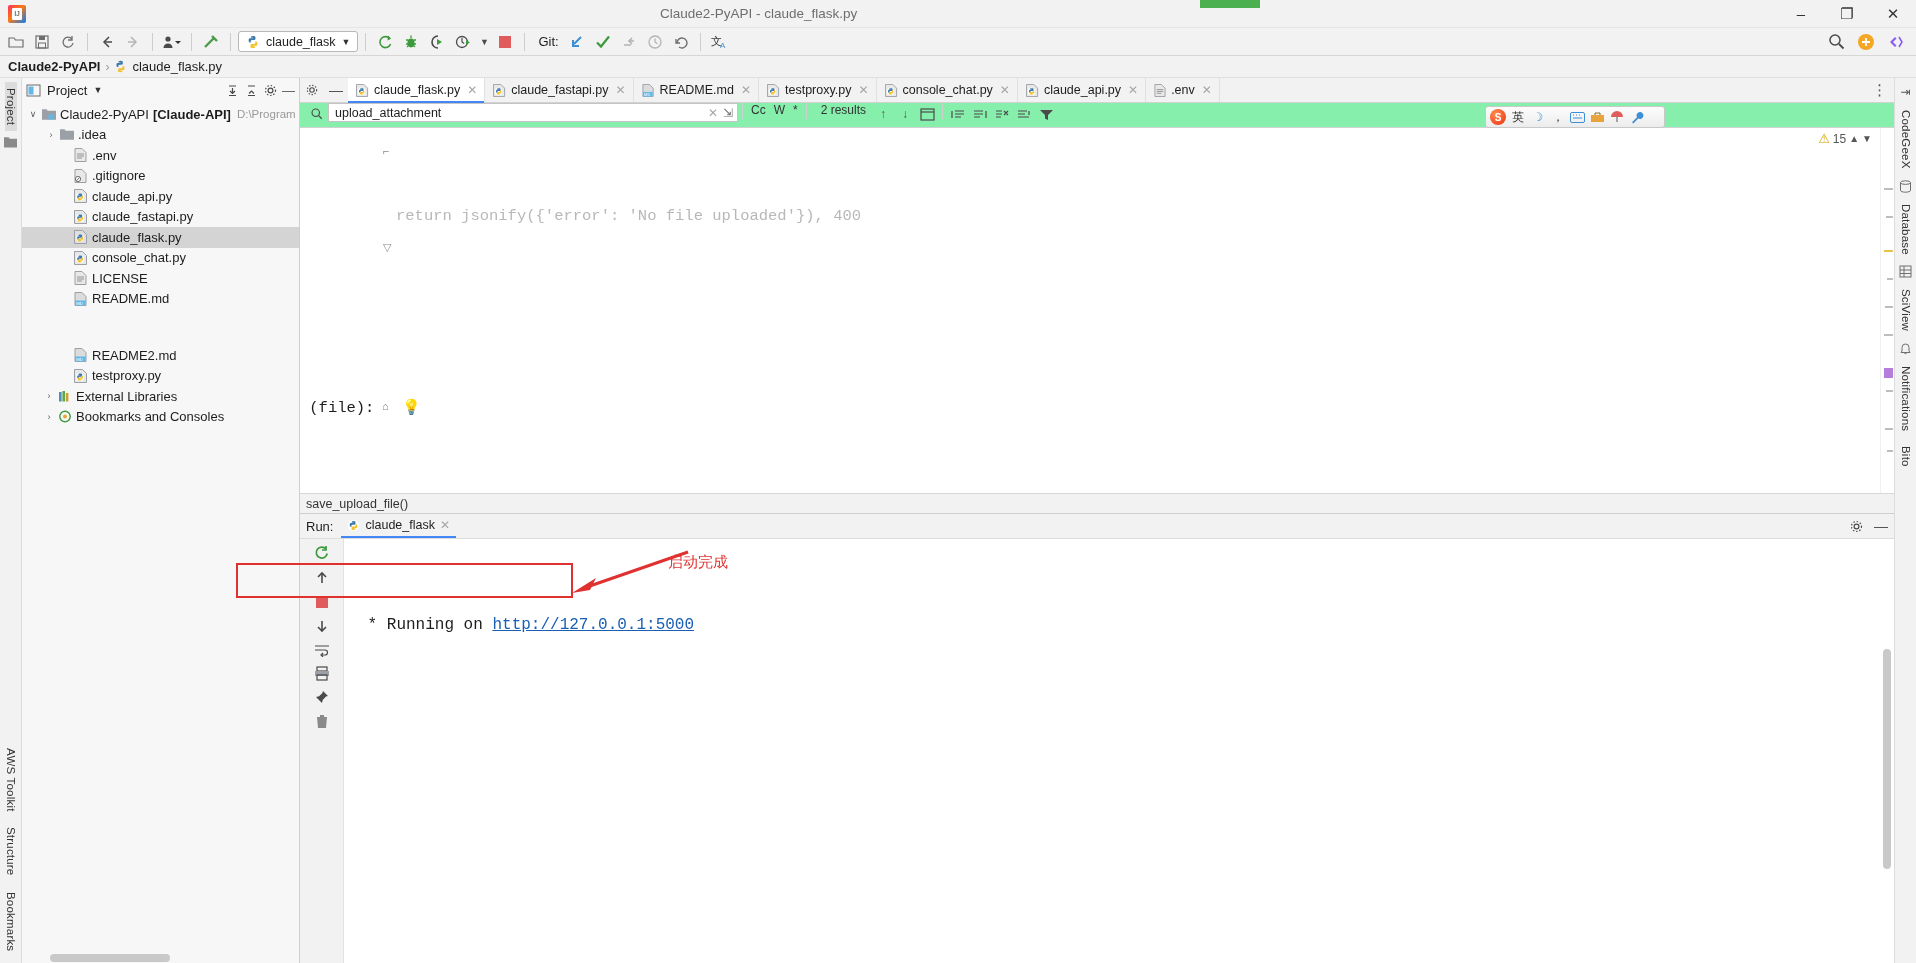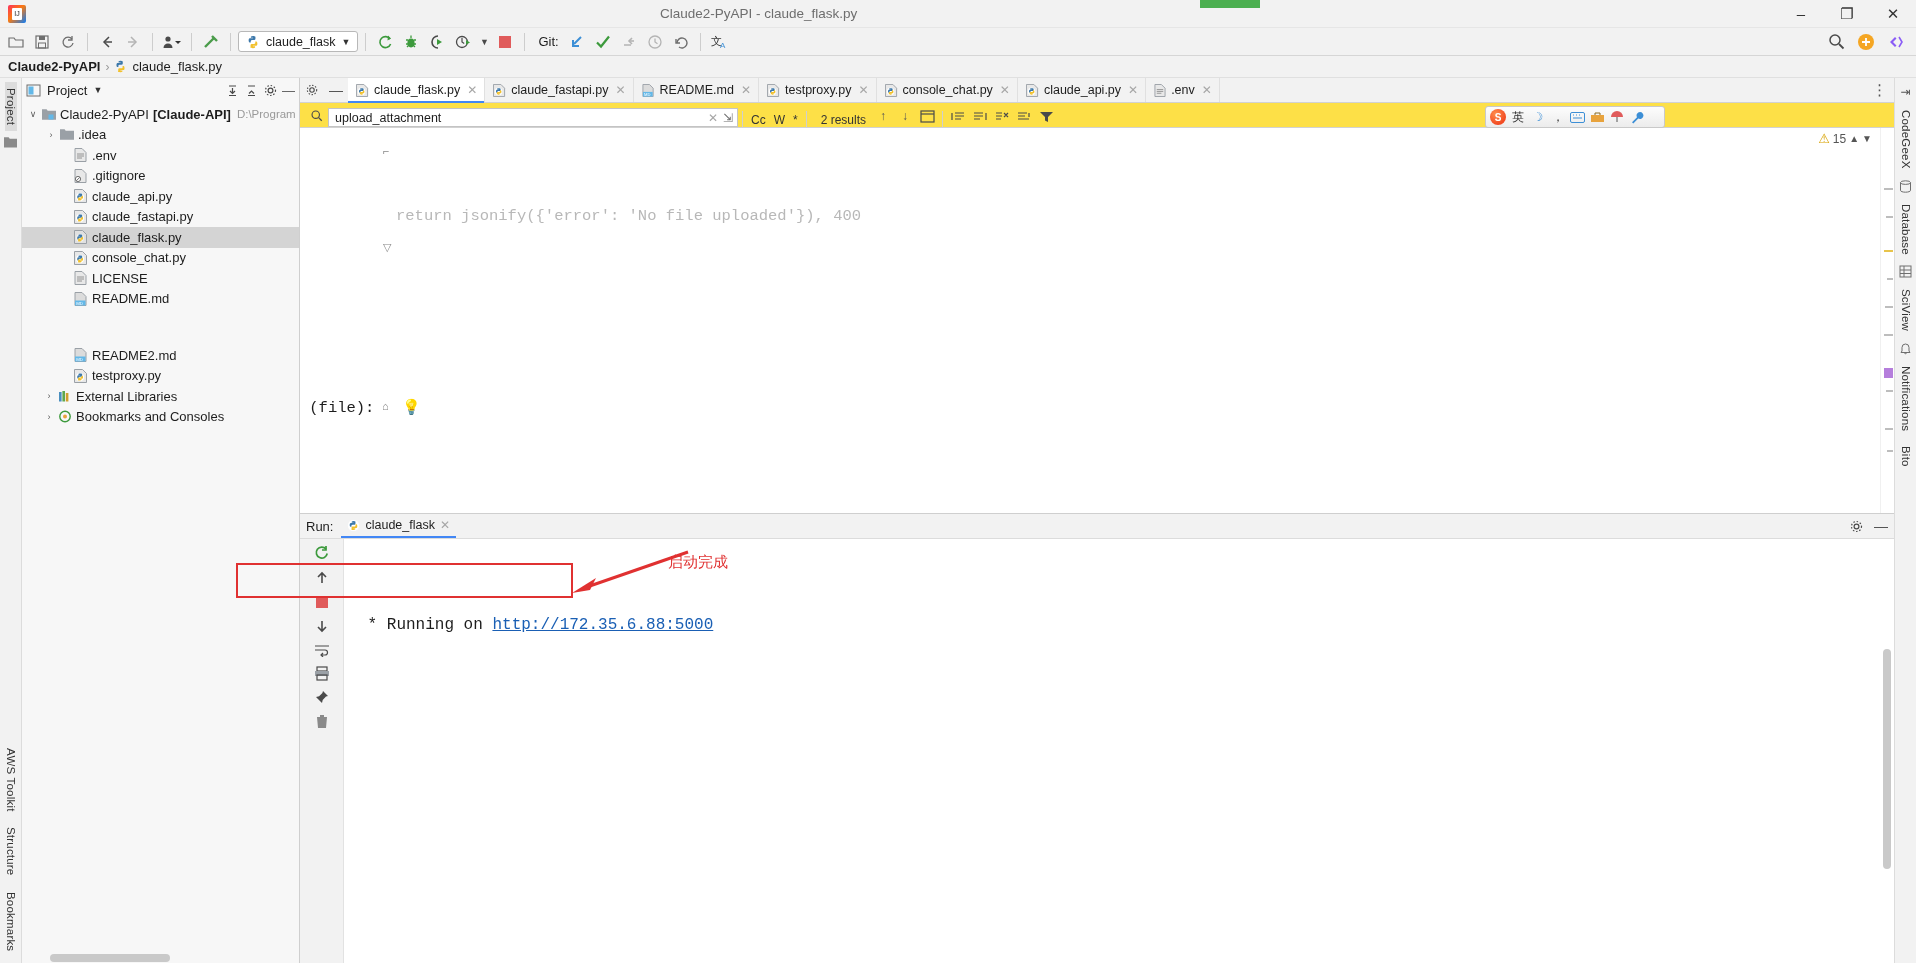--- a/index.html
+++ b/index.html
@@ -109,21 +109,21 @@
     white-space:nowrap;
   }
   .etab.active { background:#fff; }
   .etab.active::after{
     content:""; position:absolute; left:0; right:0; bottom:-1px; height:2px; background:#4287f5;
   }
   .etab .x { color:#a6a6a6; font-size:12px; margin-left:2px; }
   .tabstrip-right { margin-left:auto; display:flex; align-items:center; padding-right:6px; color:#555; }
 
   .findbar {
-    height:25px; background:#fde047; display:flex; align-items:flex-end; gap:0px;
+    height:25px; background:#86efac; display:flex; align-items:flex-start; gap:0px;
     border-bottom:1px solid #d2d2d2; flex:0 0 25px; padding-left:6px; position:relative;
   }
   .find-input {
     flex:0 0 410px; height:19px; background:#fff; border:1px solid #c4c4c4; display:flex; align-items:center;
     padding:0 4px; gap:5px; font-size:12.5px;
   }
   .find-input input {
     border:none; outline:none; font-size:12.5px; width:100%;
     font-family:"Liberation Sans", sans-serif; background:transparent; color:#1d1d1d;
   }
@@ -836,20 +836,23 @@
               <div class="sm-mark" style="top:150px;width:6px;"></div>
               <div class="sm-mark" style="top:178px;width:8px;"></div>
               <div class="sm-mark" style="top:206px;width:9px;"></div>
               <div class="sm-mark p" style="top:240px;height:10px;width:9px;"></div>
               <div class="sm-mark" style="top:262px;width:7px;"></div>
               <div class="sm-mark" style="top:300px;width:8px;"></div>
               <div class="sm-mark" style="top:322px;width:6px;"></div>
             </div>
           </div>
 
+          <div class="statusline">
+            <span>save_upload_file()</span>
+          </div>
 
           <div class="runpanel">
             <div class="run-header">
               <span>Run:</span>
               <span class="run-tab">
                 <span>
                     <svg width="13" height="13" viewBox="0 0 14 14">
                       <circle cx="7" cy="7" r="6" fill="#fff"></circle>
                       <path d="M7 2.2c-2 0-1.9.9-1.9.9v.9h2v.3H4.2s-1.3 0-1.3 2.1 1.1 2 1.1 2h.8V7.3s-.05-1.2 1.2-1.2h2s1.1.04 1.1-1.1V3.1S9.5 2.2 7 2.2z" fill="#3c78aa"></path>
                       <path d="M7 11.8c2 0 1.9-.9 1.9-.9v-.9h-2v-.3h2.9s1.3.17 1.3-1.93-1.1-2-1.1-2h-.8v1.1s.05 1.2-1.2 1.2h-2s-1.1-.04-1.1 1.1v2.3S4.5 11.8 7 11.8z" fill="#f2c12d"></path>
@@ -911,21 +914,21 @@
                 </span>
                 <span class="rr-ico">
                   <svg width="14" height="15" viewBox="0 0 14 15">
                       <path d="M2 3h10l-1 11H3z" fill="#8a8a8a"></path>
                       <rect x="5" y="1" width="4" height="2" fill="#8a8a8a"></rect>
                     </svg>
                 </span>
               </div>
 
               <div class="console">
-                <div><span class="c-out"> * Running on </span><span class="c-link">http://172.35.6.88:5000</span></div>
+                <div><span class="c-out"> * Running on </span><span class="c-link">http://127.0.0.1:5000</span></div>
                 
                 
                 
                 <div class="console-scroll"></div>
               </div>
             </div>
           </div>
         </div>
       </div>
     </div>

